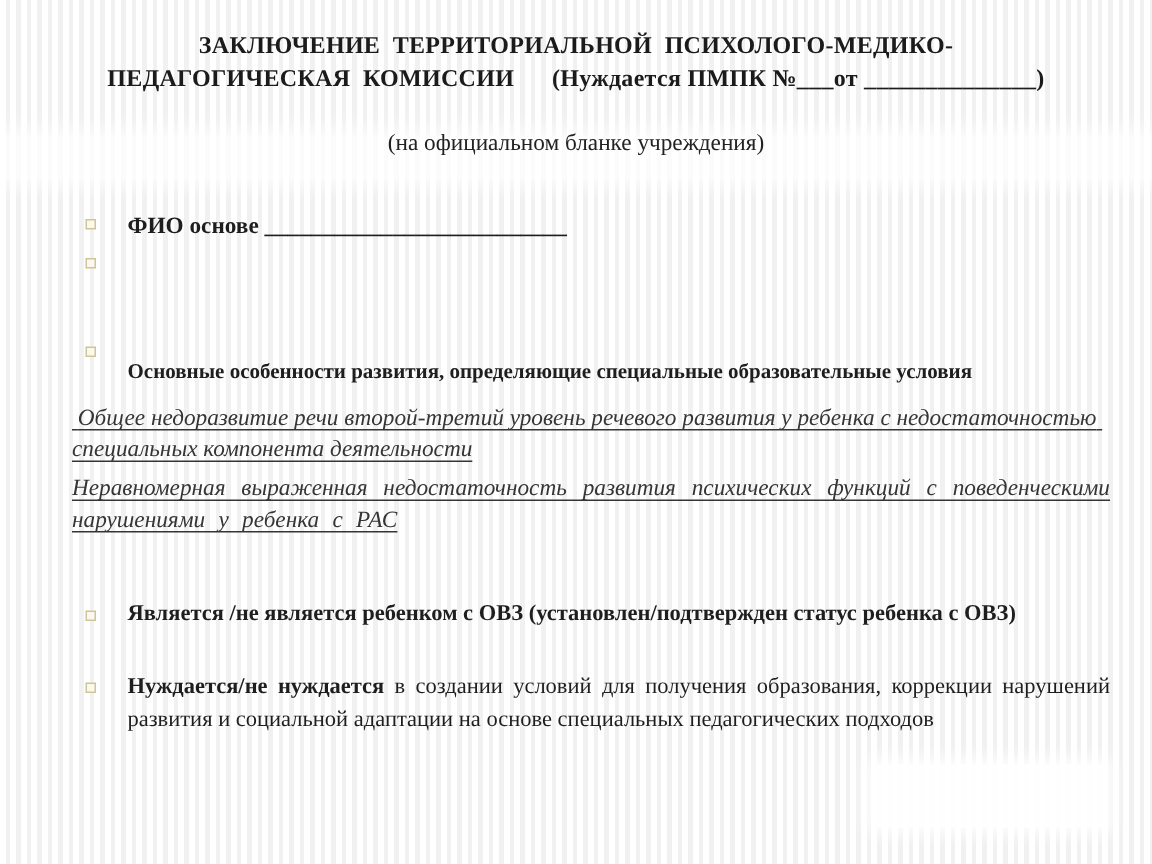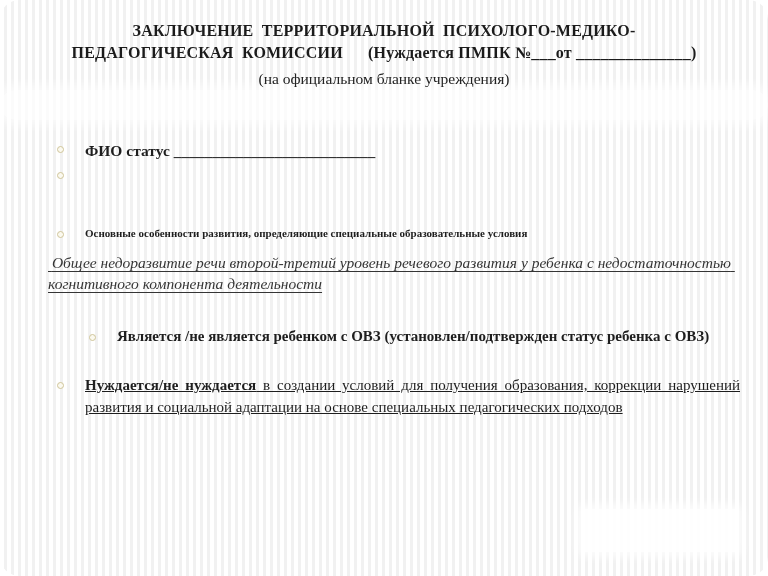--- a/index.html
+++ b/index.html
@@ -1,15 +1,15 @@
 <!DOCTYPE html>
 <html><head>
 <meta charset="utf-8">
 <style>
-  * { margin:0; padding:0; box-sizing:border-box;border-radius:19px; }
+  * { margin:0; padding:0; box-sizing:border-box; }
   html,body { width:768px; height:576px; }
   body { font-family:"Liberation Serif","DejaVu Serif",serif; color:#1e1e1e; }
 
   .slide {
     position:relative; width:768px; height:576px; overflow:hidden;
     background:
       repeating-linear-gradient(90deg,
         #ffffff 0px, #ffffff 4px,
         #f1f1f1 4px, #f1f1f1 7px);
   }
@@ -27,47 +27,47 @@
     background:rgba(255,255,255,0.92);
     border-radius:3px;
     box-shadow:0 0 9px 5px rgba(255,255,255,0.75);
   }
 
   .title-wrap {
     position:absolute; left:30px; right:30px; top:20px;
     text-align:center; line-height:1.4;
   }
   .title-line { font-weight:bold; font-size:16px; letter-spacing:0.2px; white-space:pre-wrap; color:#1b1b1b; }
-  .title-sub  { font-size:15.5px; font-weight:normal; margin-top:3px; color:#222; }
+  .title-sub  { font-size:15.5px; font-weight:normal; margin-top:20px; color:#222; }
 
   .content { position:absolute; left:57px; right:28px; top:138px; }
 
   .row { display:flex; align-items:flex-start; }
   .sq {
     flex:none; width:7px; height:7px; margin:8px 21px 0 0;
     border:1px solid #cfc59a; background:#fbf9ef;
   }
   .fieldrow { height:26px; }
   .fieldrow .txt { font-weight:bold; font-size:15.5px; line-height:26px; white-space:pre; }
 
   .heading-row { margin-top:33px; }
-  .heading-row .txt { font-weight:bold; font-size:11px; line-height:20px; }
+  .heading-row .txt { font-weight:bold; font-size:14px; line-height:20px;margin-top:16px; }
 
   .diag {
     font-style:italic; font-size:15.5px; line-height:21px; color:#353535;
     text-decoration:underline; text-underline-offset:3px; text-decoration-thickness:1px;
     margin-left:-9px;
   }
   .diag1 { margin-top:9px; white-space:pre-wrap; }
   .diag2 { margin-top:5px; text-align:justify; word-spacing:5px; }
 
-  .ovz-row { margin-top:32px;padding-left:32px; }
+  .ovz-row { margin-top:42px; }
   .ovz-row .txt { font-weight:bold; font-size:15px; line-height:20px; }
 
-  .needs-row { margin-top:28px;text-decoration:underline; }
+  .needs-row { margin-top:28px; }
   .needs-row .txt { font-size:15px; line-height:22px; text-align:justify; }
   .needs-row .lead { font-weight:bold; }
 </style>
 </head>
 <body>
 
 <div class="slide">
 
   <div class="band-top"></div>
   <div class="fade-box"></div>
@@ -75,33 +75,34 @@
   <div class="title-wrap">
     <div class="title-line">ЗАКЛЮЧЕНИЕ  ТЕРРИТОРИАЛЬНОЙ  ПСИХОЛОГО-МЕДИКО-</div>
     <div class="title-line">ПЕДАГОГИЧЕСКАЯ  КОМИССИИ      (Нуждается ПМПК №___от ______________)</div>
     <div class="title-sub">(на официальном бланке учреждения)</div>
   </div>
 
   <div class="content">
 
     <div class="row fieldrow">
       <span class="sq"></span>
-      <span class="txt">ФИО статус __________________________</span>
+      <span class="txt">ФИО основе __________________________</span>
     </div>
     <div class="row fieldrow">
       <span class="sq"></span>
     </div>
 
     <div class="row heading-row">
       <span class="sq"></span>
       <span class="txt">Основные особенности развития, определяющие специальные образовательные условия</span>
     </div>
 
-    <div class="diag diag1"> Общее недоразвитие речи второй-третий уровень речевого развития у ребенка с недостаточностью когнитивного компонента деятельности</div>
+    <div class="diag diag1"> Общее недоразвитие речи второй-третий уровень речевого развития у ребенка с недостаточностью специальных компонента деятельности</div>
 
+    <div class="diag diag2">Неравномерная выраженная недостаточность развития психических функций с поведенческими нарушениями у ребенка с РАС</div>
 
     <div class="row ovz-row">
       <span class="sq"></span>
       <span class="txt">Является /не является ребенком с ОВЗ (установлен/подтвержден статус ребенка с ОВЗ)</span>
     </div>
 
     <div class="row needs-row">
       <span class="sq"></span>
       <span class="txt"><span class="lead">Нуждается/не нуждается</span><span> в создании условий для получения образования, коррекции нарушений развития и социальной адаптации на основе специальных педагогических подходов</span></span>
     </div>

